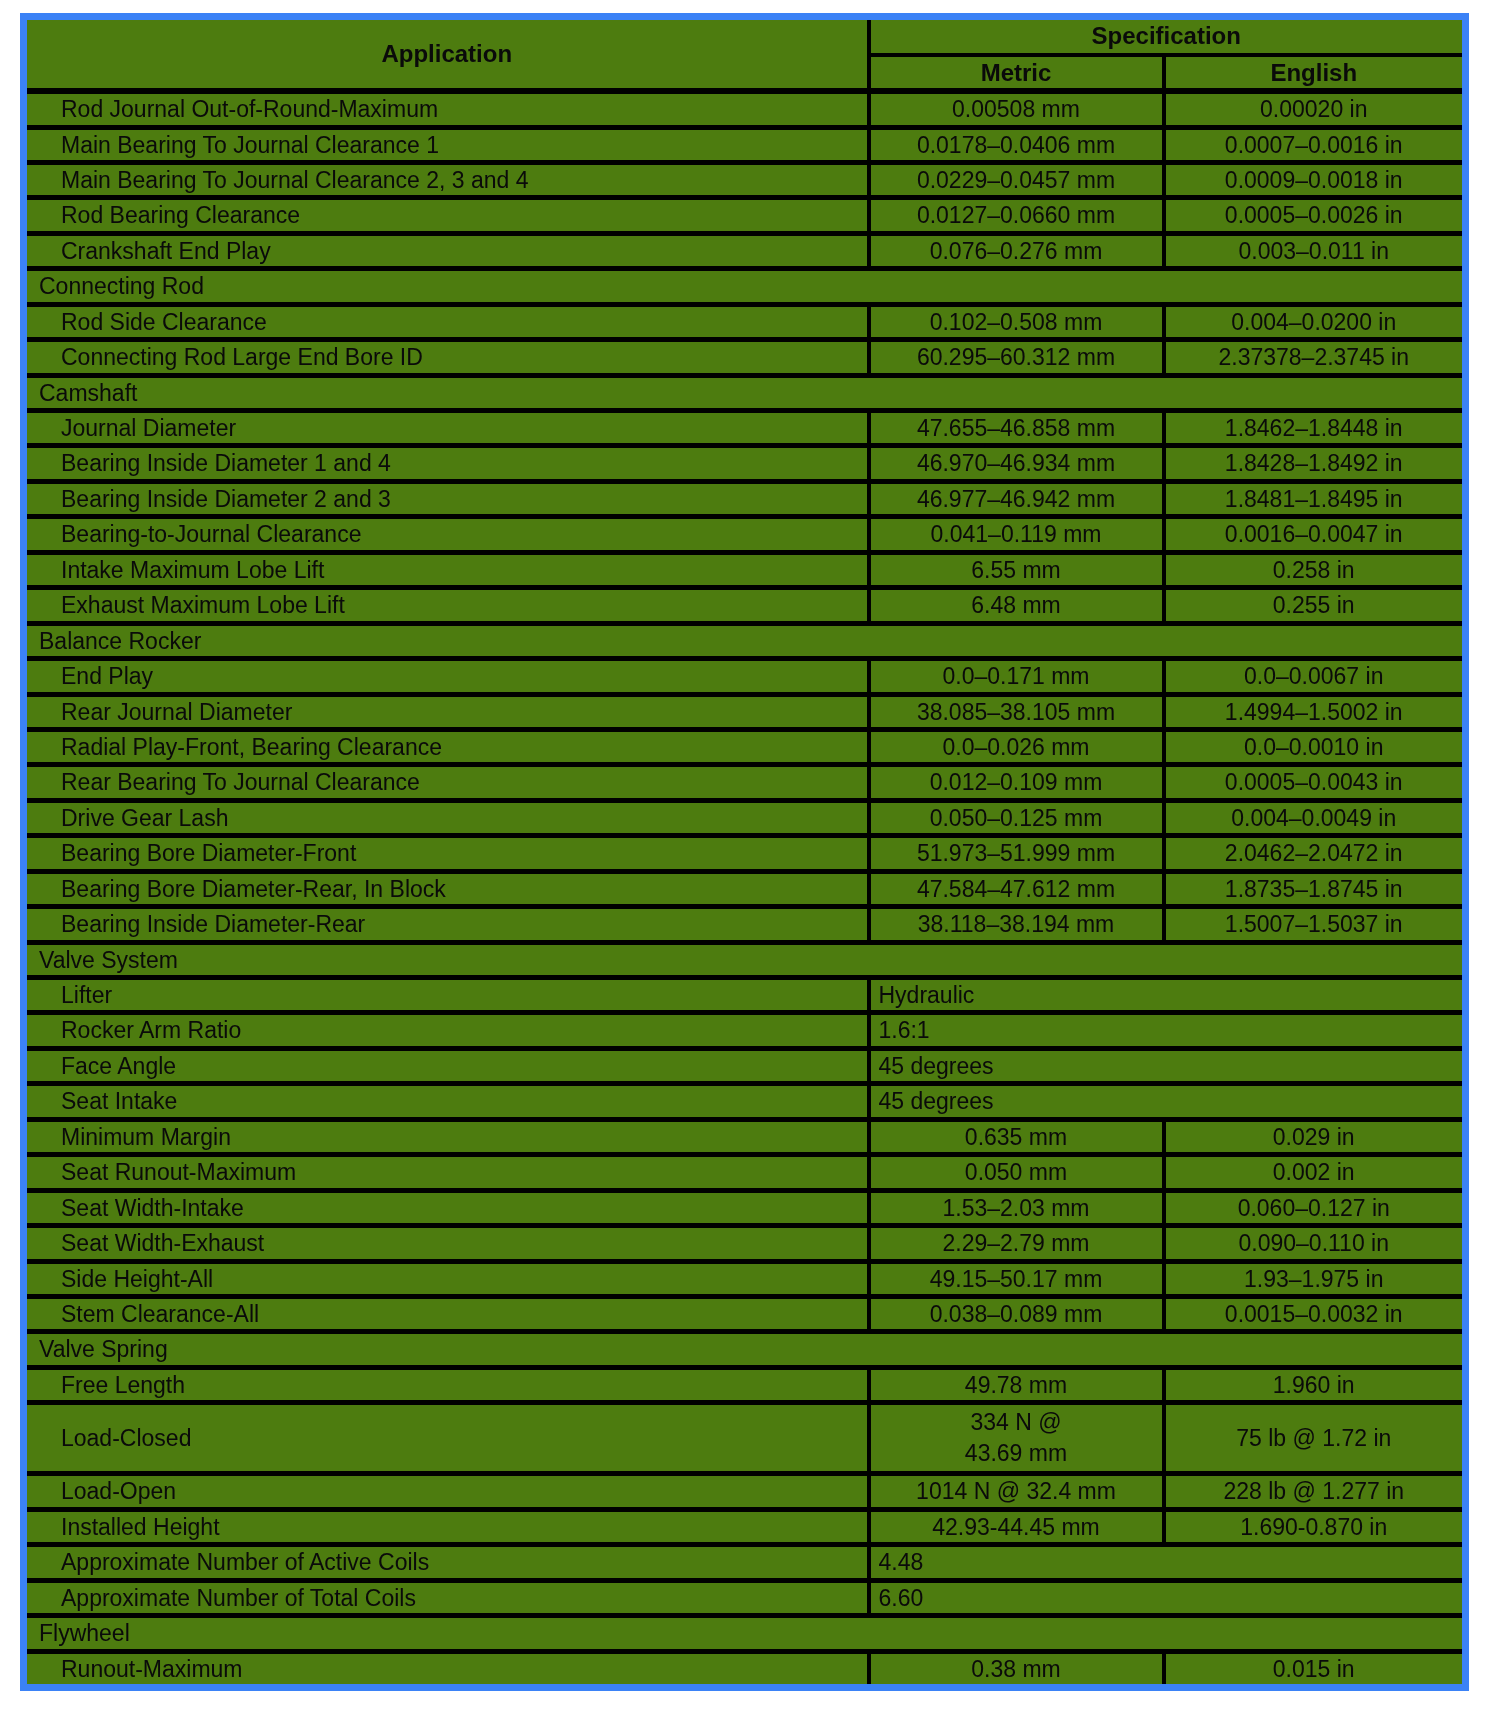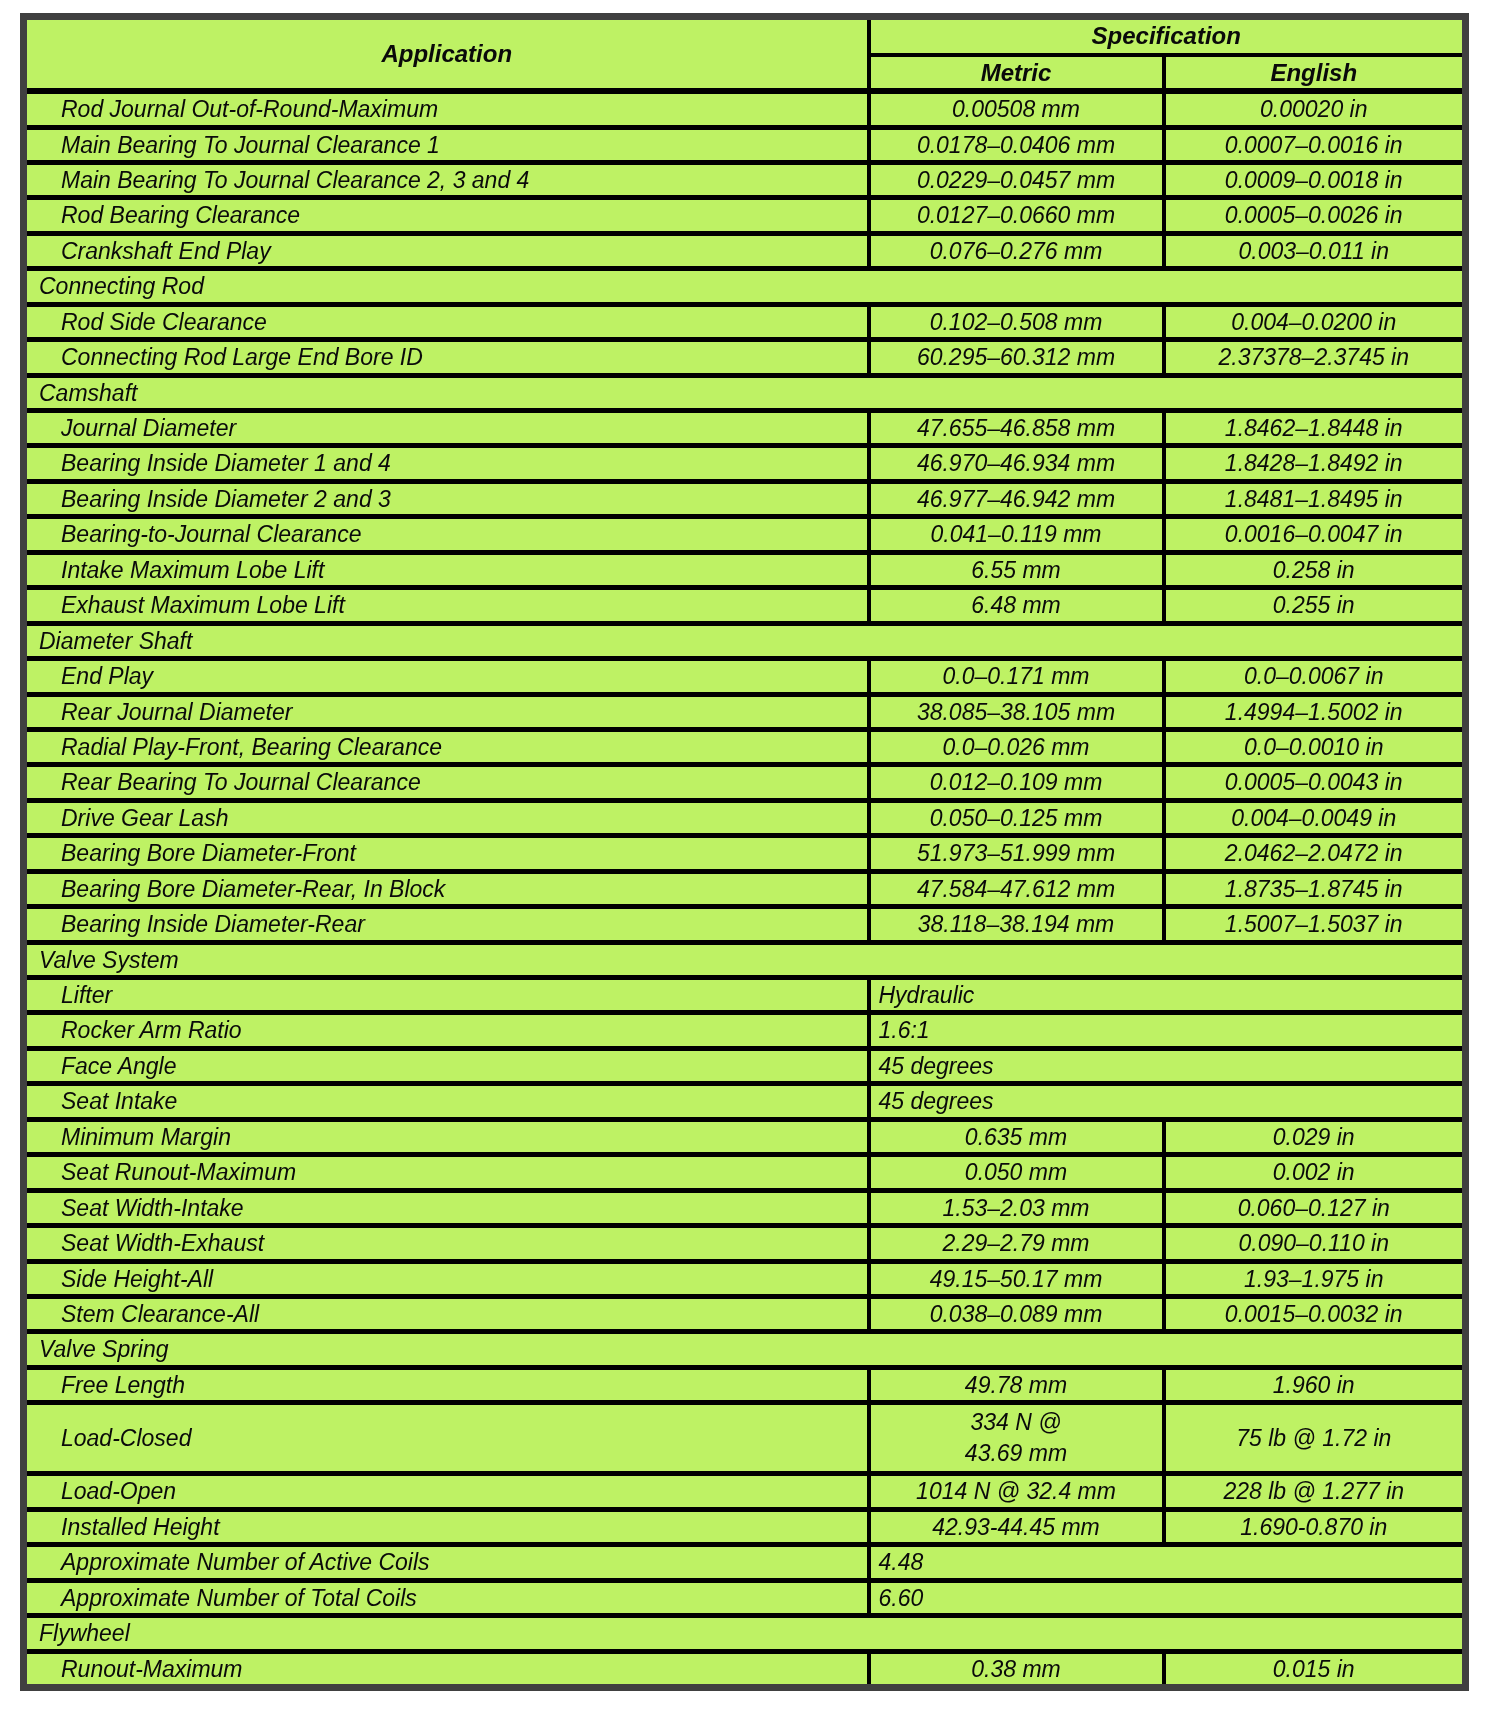--- a/index.html
+++ b/index.html
@@ -11,23 +11,22 @@
     font-family: "Liberation Sans", "DejaVu Sans", sans-serif;
     color: #0a0a0a;
   }
   .page {
     padding: 13px 0 0 20px;
   }
   table.spec-table {
     border-collapse: collapse;
     table-layout: fixed;
     width: 1442px;
-    border: 7px solid #404040;
-    background: #bef264;
-    font-style: italic;
+    border: 7px solid #3b82f6;
+    background: #4d7c0f;
   }
   col.c-app     { width: 845px; }
   col.c-metric  { width: 295px; }
   col.c-english { width: 302px; }
 
   th, td {
     padding: 2px 8px;
     vertical-align: middle;
     font-size: 23px;
     line-height: 1.15;
@@ -151,21 +150,21 @@
           <td class="lbl">Intake Maximum Lobe Lift</td>
           <td class="val val-metric">6.55 mm</td>
           <td class="val val-english">0.258 in</td>
         </tr>
         <tr class="row-data">
           <td class="lbl">Exhaust Maximum Lobe Lift</td>
           <td class="val val-metric">6.48 mm</td>
           <td class="val val-english">0.255 in</td>
         </tr>
         <tr class="row-section">
-          <td class="section-cell" colspan="3">Diameter Shaft</td>
+          <td class="section-cell" colspan="3">Balance Rocker</td>
         </tr>
         <tr class="row-data">
           <td class="lbl">End Play</td>
           <td class="val val-metric">0.0–0.171 mm</td>
           <td class="val val-english">0.0–0.0067 in</td>
         </tr>
         <tr class="row-data">
           <td class="lbl">Rear Journal Diameter</td>
           <td class="val val-metric">38.085–38.105 mm</td>
           <td class="val val-english">1.4994–1.5002 in</td>

